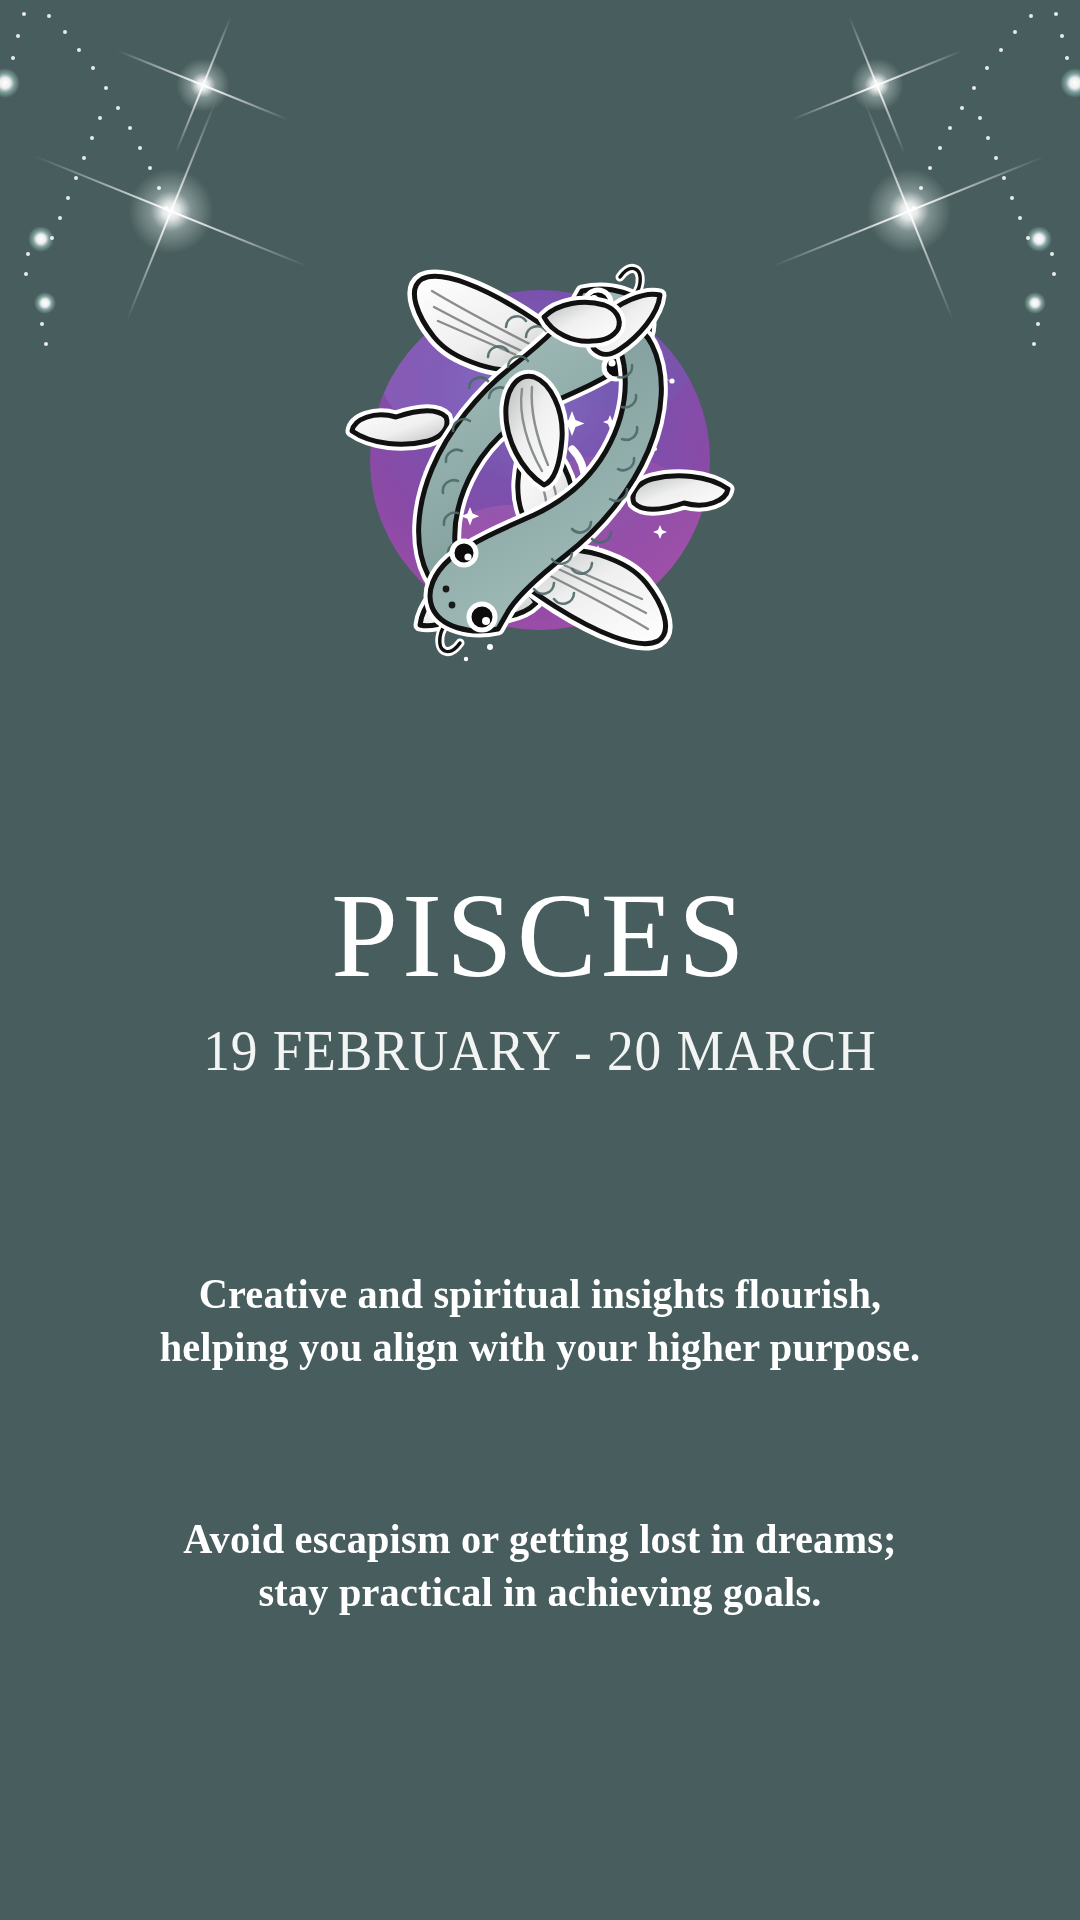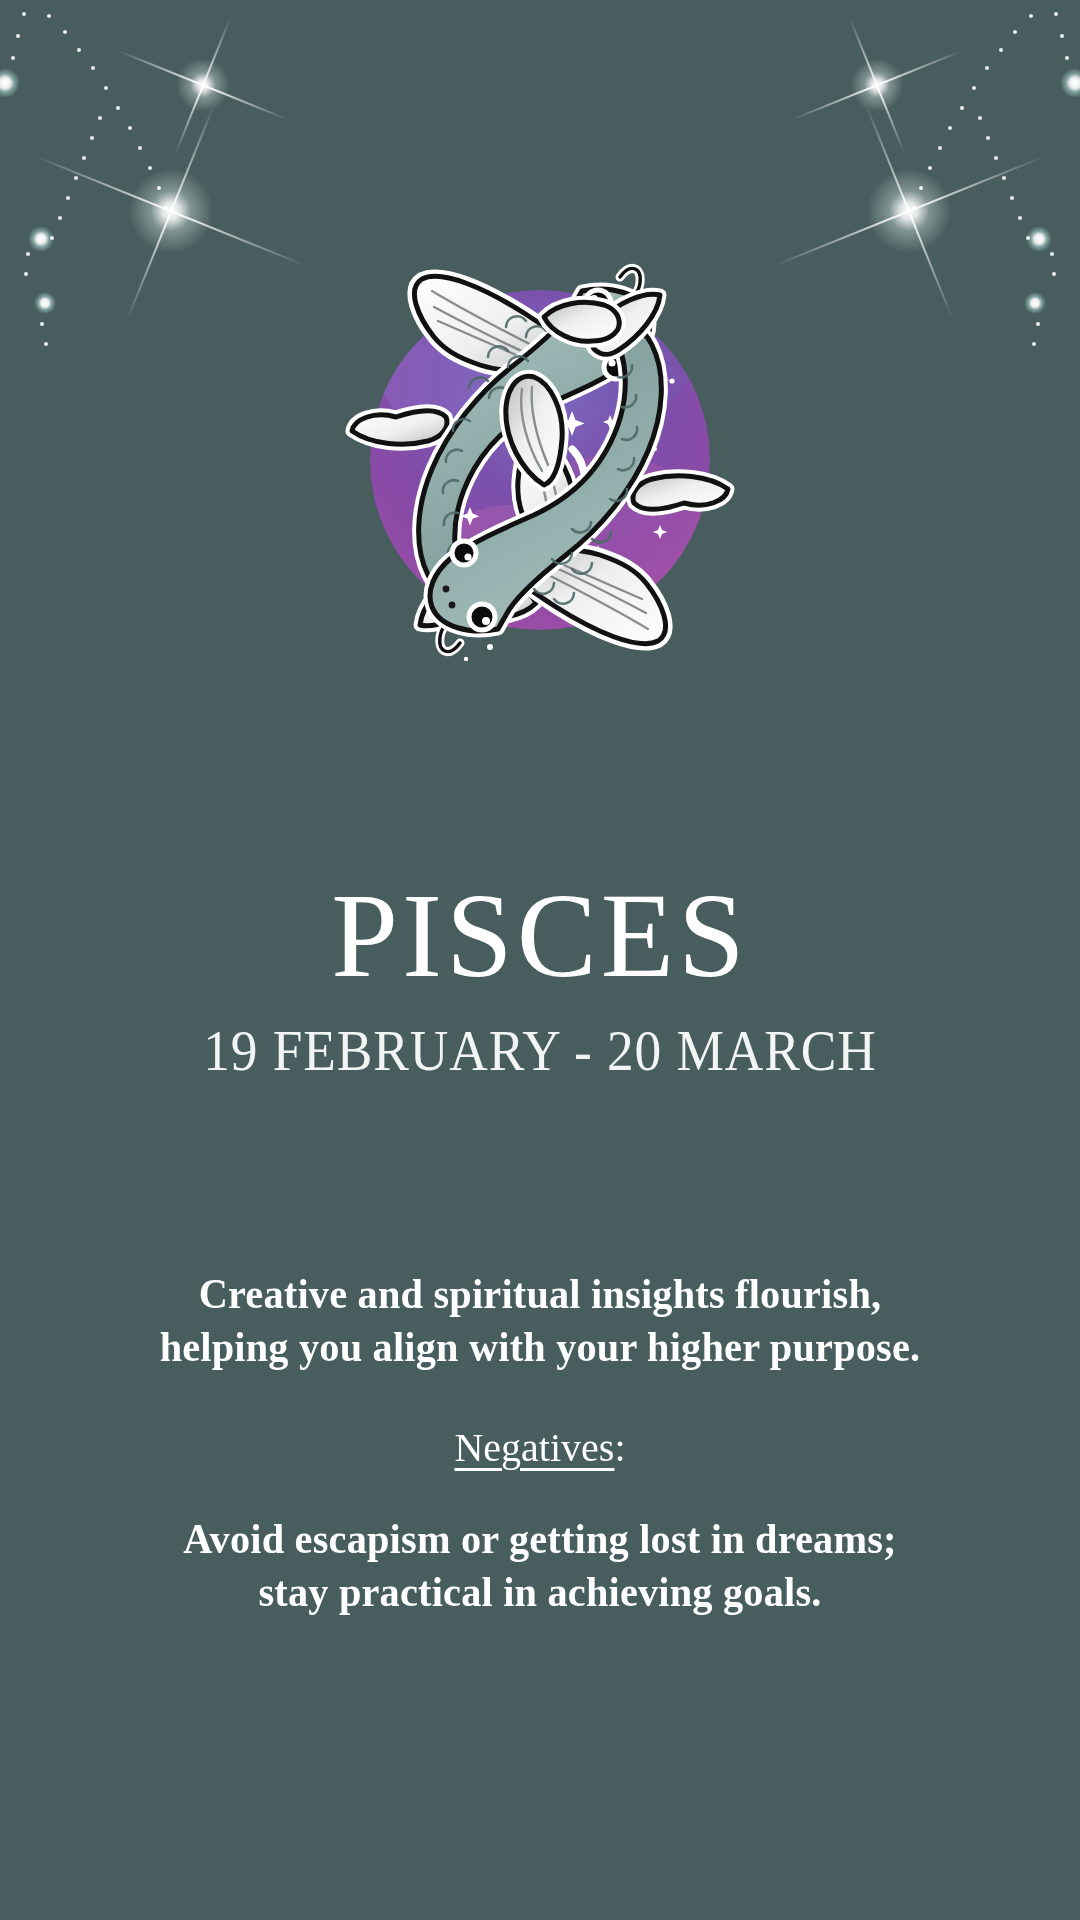--- a/index.html
+++ b/index.html
@@ -450,21 +450,18 @@
 
   <div class="sign-title">PISCES</div>
 
   <div class="sign-dates">19 FEBRUARY  -  20 MARCH</div>
 
   <div class="section section-body" id="positives-body">
     <span class="line">Creative and spiritual insights flourish,</span>
     <span class="line">helping you align with your higher purpose.</span>
   </div>
 
-  <div class="section section-heading" id="negatives-heading">
-    <span class="ul">Negatives</span><span>:</span>
-  </div>
   <div class="section section-body" id="negatives-body">
     <span class="line">Avoid escapism or getting lost in dreams;</span>
     <span class="line">stay practical in achieving goals.</span>
   </div>
 
 </div>
 
 </body></html>

